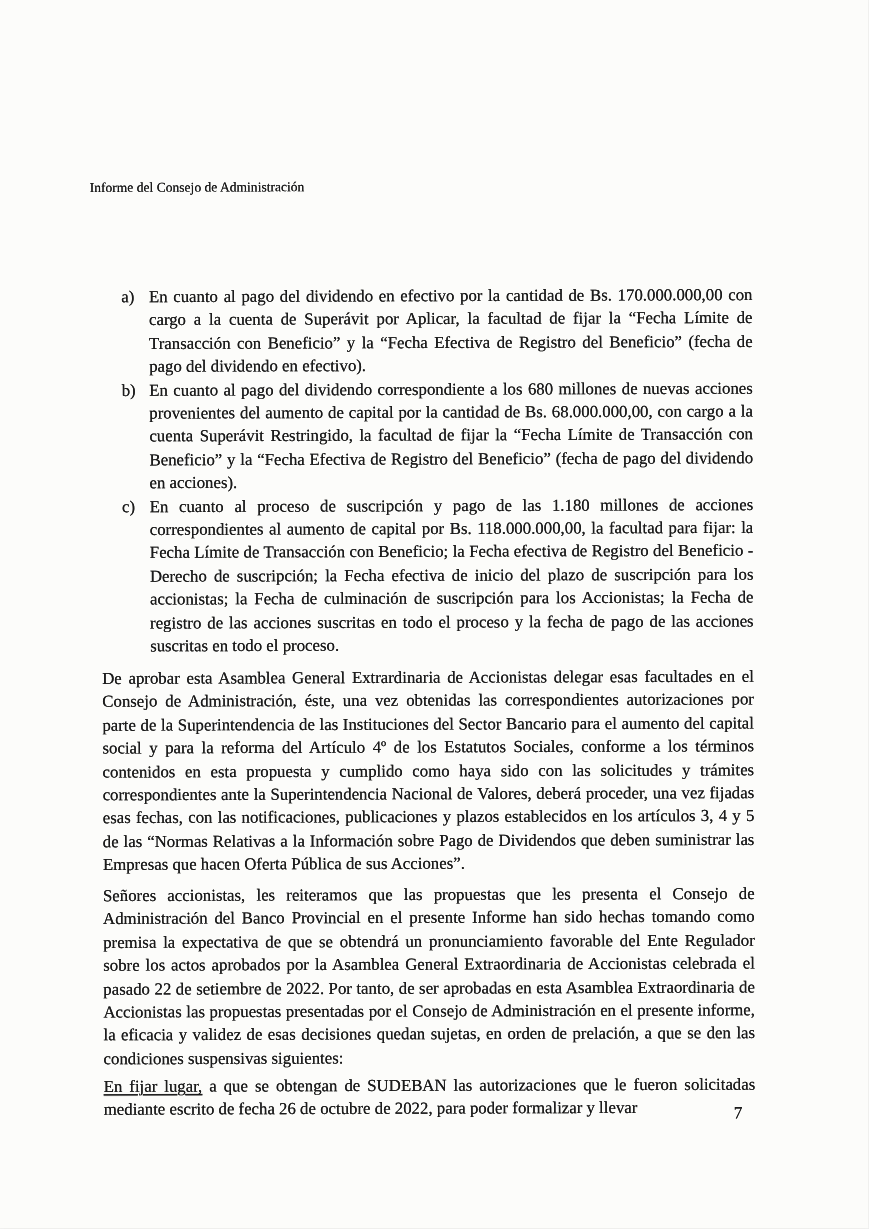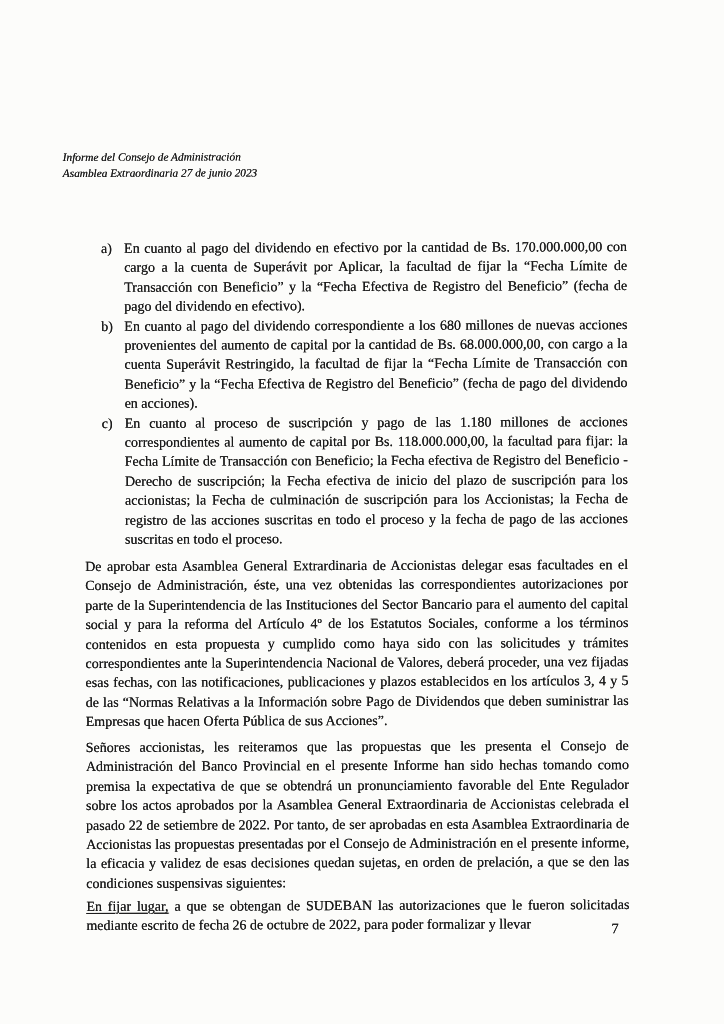--- a/index.html
+++ b/index.html
@@ -22,26 +22,25 @@
   
   .scan-content {
     position: absolute;
     inset: 0;
     transform: rotate(-0.2deg);
     transform-origin: 50% 50%;
     text-shadow: 0 0 0.35px currentColor;
   }
   .doc-header {
     position: absolute;
-    left: 64px;
+    left: 76px;
     top: 149px;
     font-size: 11.3px;
     line-height: 15.5px;
     white-space: nowrap;
-    font-style: italic;
   }
   .facultades-list {
     position: absolute;
     left: 85px;
     top: 238px;
     width: 543px;
     font-size: 14px;
     line-height: 19.4px;
   }
   .list-item {
@@ -82,21 +81,20 @@
   }
 </style>
 </head>
 <body>
 
 <div class="scan-page">
   <div class="scan-content">
 
     <header class="doc-header">
       <div>Informe del Consejo de Administración</div>
-      <div>Asamblea Extraordinaria 27 de junio 2023</div>
     </header>
 
     <section class="facultades-list">
       <div class="list-item">
         <span class="list-marker">a)</span>
         <span class="list-text">En cuanto al pago del dividendo en efectivo por la cantidad de Bs. 170.000.000,00 con cargo a la cuenta de Superávit por Aplicar, la facultad de fijar la “Fecha Límite de Transacción con Beneficio” y la “Fecha Efectiva de Registro del Beneficio” (fecha de pago del dividendo en efectivo).</span>
       </div>
       <div class="list-item">
         <span class="list-marker">b)</span>
         <span class="list-text">En cuanto al pago del dividendo correspondiente a los 680 millones de nuevas acciones provenientes del aumento de capital por la cantidad de Bs. 68.000.000,00, con cargo a la cuenta Superávit Restringido, la facultad de fijar la “Fecha Límite de Transacción con Beneficio” y la “Fecha Efectiva de Registro del Beneficio” (fecha de pago del dividendo en acciones).</span>

